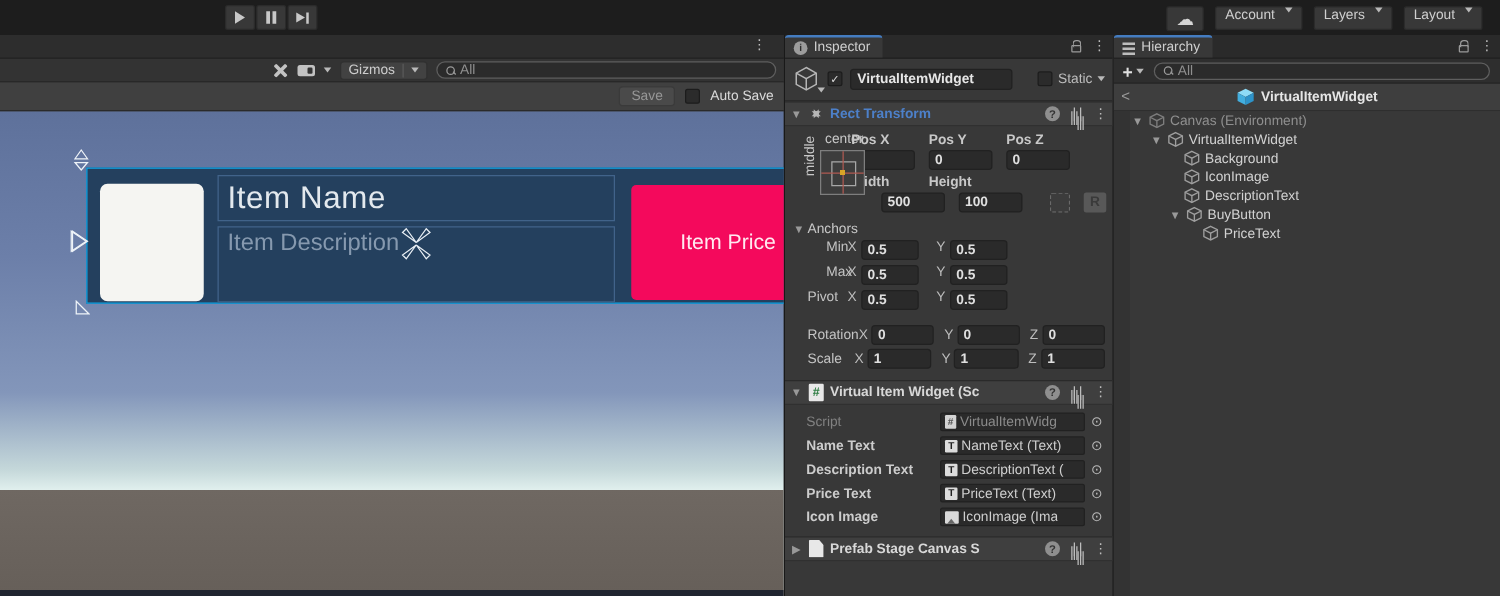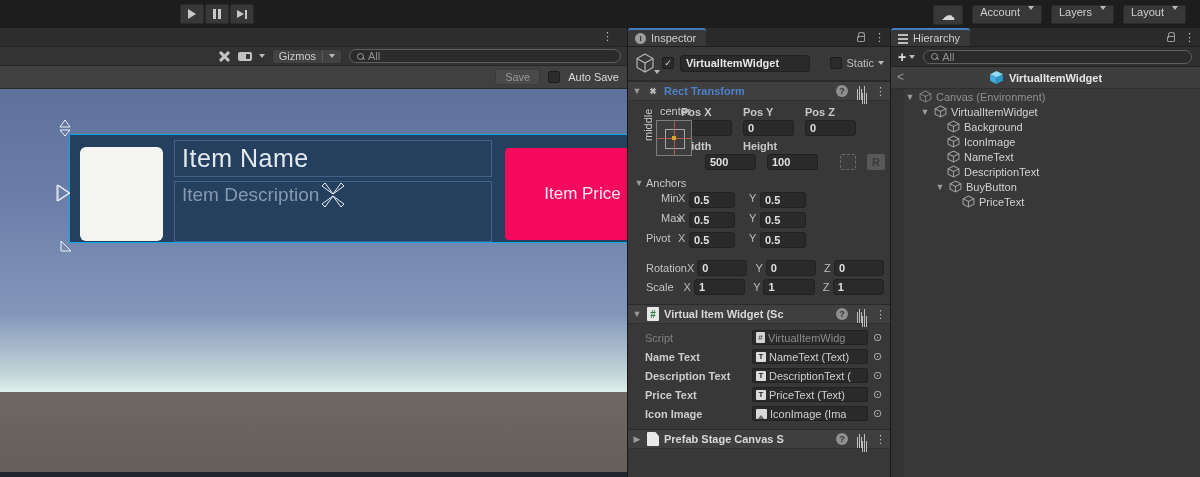--- a/index.html
+++ b/index.html
@@ -565,31 +565,20 @@
       </div>
       <div class="tRow" style="padding-left:56px">
         <span class="cube-s">
             <svg width="13" height="13" viewBox="0 0 12 12">
               <g fill="none" stroke="#9e9e9e">
                 <path d="M6 1 L11 3.5 V8.5 L6 11 L1 8.5 V3.5 Z"></path>
                 <path d="M1 3.5 L6 6 L11 3.5 M6 6 V11"></path>
               </g>
             </svg>
           </span>
-        <span class="lbl">NameText</span>
-      </div>
-      <div class="tRow" style="padding-left:56px">
-        <span class="cube-s">
-            <svg width="13" height="13" viewBox="0 0 12 12">
-              <g fill="none" stroke="#9e9e9e">
-                <path d="M6 1 L11 3.5 V8.5 L6 11 L1 8.5 V3.5 Z"></path>
-                <path d="M1 3.5 L6 6 L11 3.5 M6 6 V11"></path>
-              </g>
-            </svg>
-          </span>
         <span class="lbl">DescriptionText</span>
       </div>
       <div class="tRow" style="padding-left:44px">
         <span class="fold">▼</span>
         <span class="cube-s">
             <svg width="13" height="13" viewBox="0 0 12 12">
               <g fill="none" stroke="#9e9e9e">
                 <path d="M6 1 L11 3.5 V8.5 L6 11 L1 8.5 V3.5 Z"></path>
                 <path d="M1 3.5 L6 6 L11 3.5 M6 6 V11"></path>
               </g>

